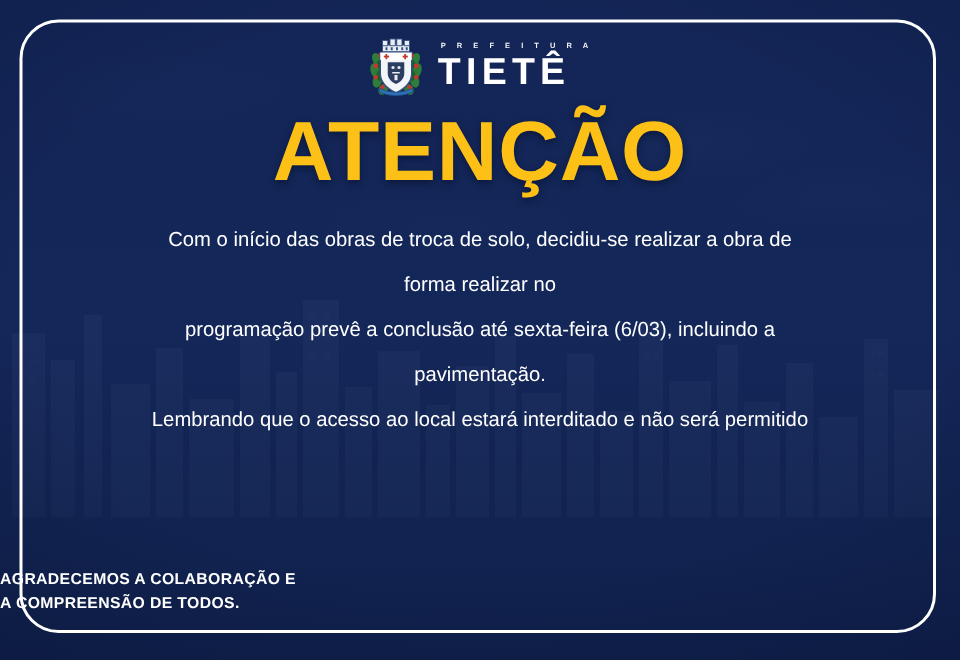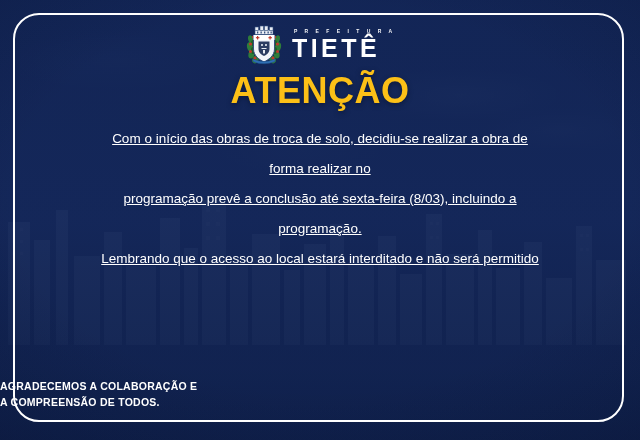--- a/index.html
+++ b/index.html
@@ -113,37 +113,37 @@
   .brand-name {
     font-size: 25px;
     font-weight: bold;
     color: #ffffff;
     letter-spacing: 3.5px;
     line-height: 1;
   }
 
   .headline {
     margin-top: 6px;
-    font-size: 36px;
+    font-size: 56px;
     font-weight: bold;
     color: #FCC017;
     letter-spacing: 0.5px;
     line-height: 1.05;
     text-shadow: 0 2px 5px rgba(5,14,40,0.55);
   }
 
   .body-block {
     margin-top: 14px;
     width: 560px;
     text-align: center;
     color: #ffffff;
     font-size: 13.5px;
     line-height: 30px;
   }
-  .body-block p { margin: 0; text-decoration: underline; }
+  .body-block p { margin: 0; }
 
   .footer {
     position: absolute;
     left: 0; right: 0;
     bottom: 30px;
     color: #ffffff;
     font-size: 10.5px;
     font-weight: bold;
     line-height: 16px;
     letter-spacing: 0.25px;
@@ -287,22 +287,22 @@
         <span class="brand-kicker">P R E F E I T U R A</span>
         <span class="brand-name">TIETÊ</span>
       </span>
     </div>
 
     <div class="headline">ATENÇÃO</div>
 
     <div class="body-block">
       <p>Com o início das obras de troca de solo, decidiu-se realizar a obra de</p>
       <p>forma realizar no</p>
-      <p>programação prevê a conclusão até sexta-feira (8/03), incluindo a</p>
-      <p>programação.</p>
+      <p>programação prevê a conclusão até sexta-feira (6/03), incluindo a</p>
+      <p>pavimentação.</p>
       <p>Lembrando que o acesso ao local estará interditado e não será permitido</p>
     </div>
 
     <div class="footer">
       <p>AGRADECEMOS A COLABORAÇÃO E</p>
       <p>A COMPREENSÃO DE TODOS.</p>
     </div>
 
   </div>
 </div>

